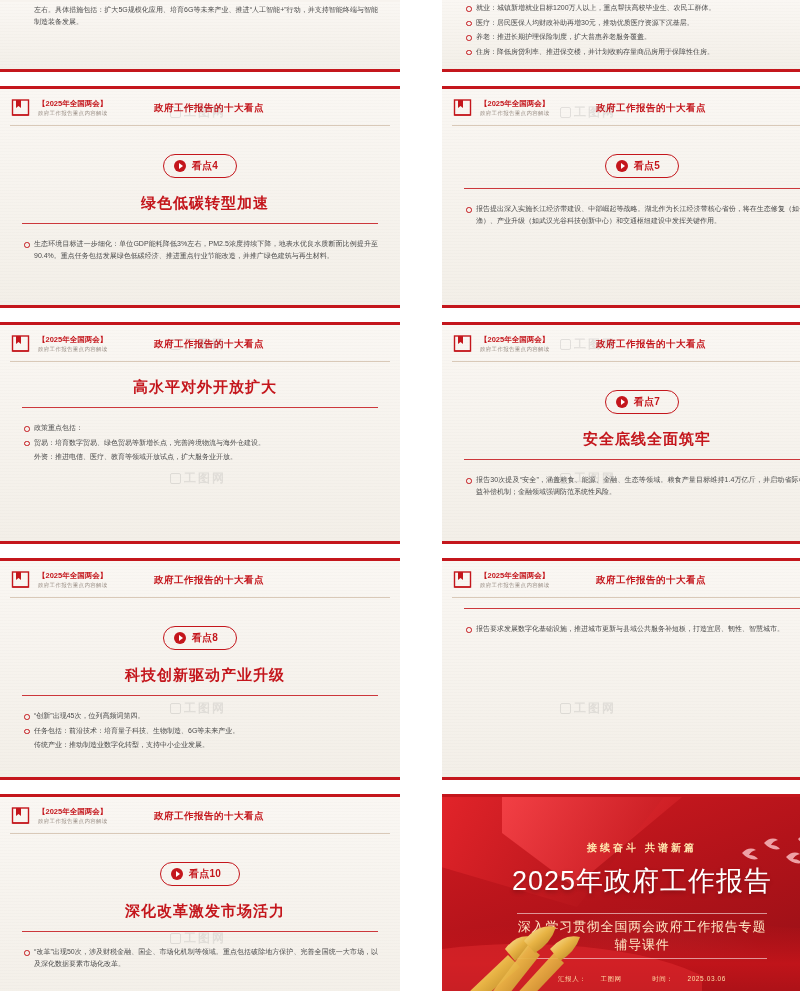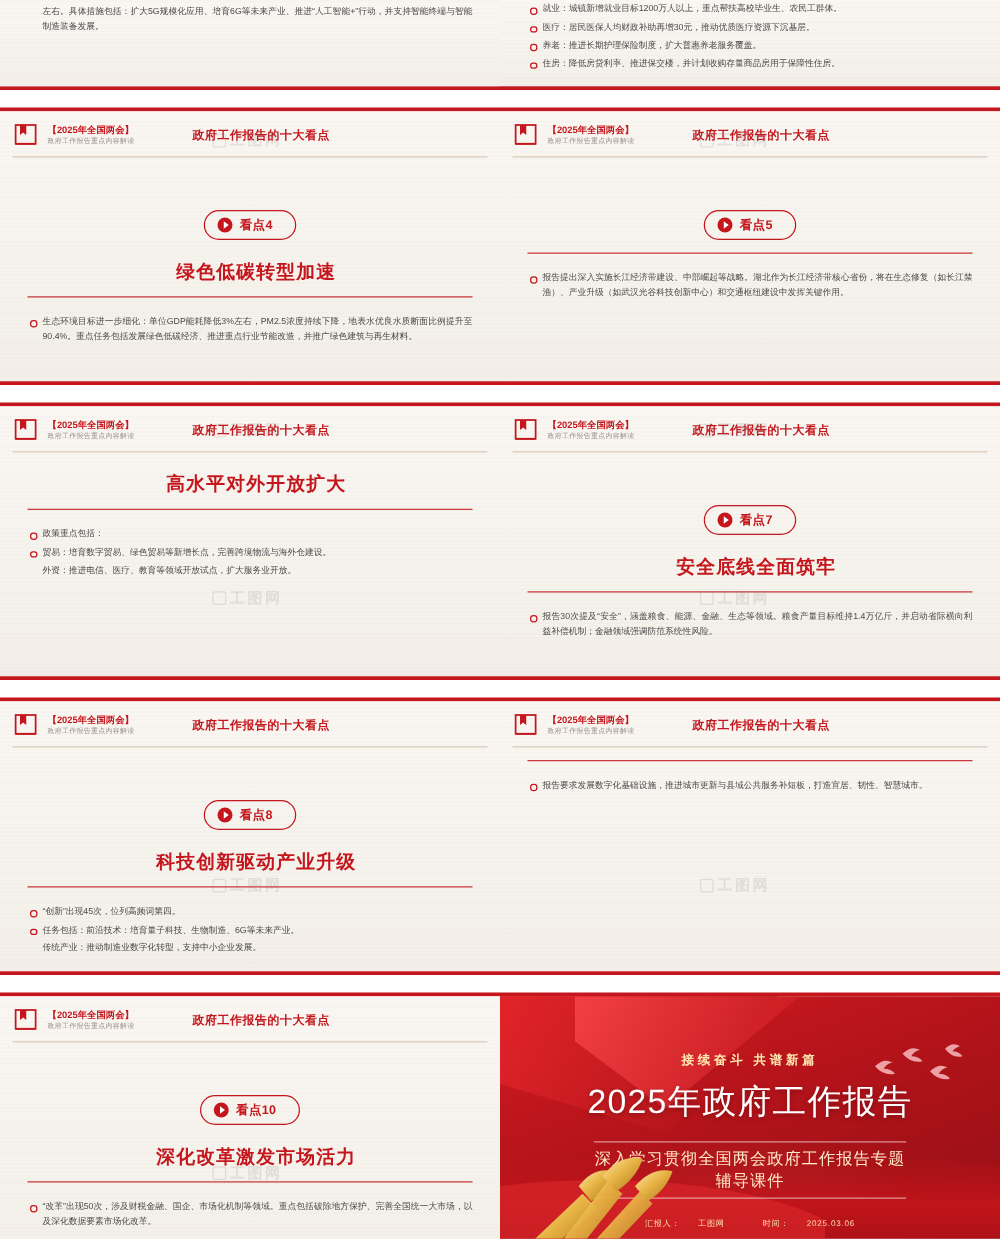--- a/index.html
+++ b/index.html
@@ -13,20 +13,21 @@
     position: relative;
     width: 800px; height: 991px;
     background: #ffffff;
     overflow: hidden;
   }
   .grid {
     display: grid;
     grid-template-columns: 400px 400px;
     grid-auto-rows: auto;
     width: 800px;
+    gap: 42px;
   }
   .slide {
     position: relative;
     width: 400px;
     background: #f7f3ee;
     border-top: 3px solid #c4161c;
     border-bottom: 3px solid #c4161c;
     overflow: hidden;
   }
   .slide-inner {
@@ -78,21 +79,21 @@
   }
   .hdr-rule {
     height: 1px;
     background: #d9c9b8;
     margin: 0 10px 0 10px;
   }
   
   .pill-wrap {
     display: flex;
     justify-content: center;
-    margin-top: 42px;
+    margin-top: 28px;
   }
   .pill {
     display: inline-flex;
     align-items: center;
     gap: 6px;
     border: 1.2px solid #c4161c;
     border-radius: 20px;
     padding: 4px 18px 4px 10px;
     background: transparent;
   }

